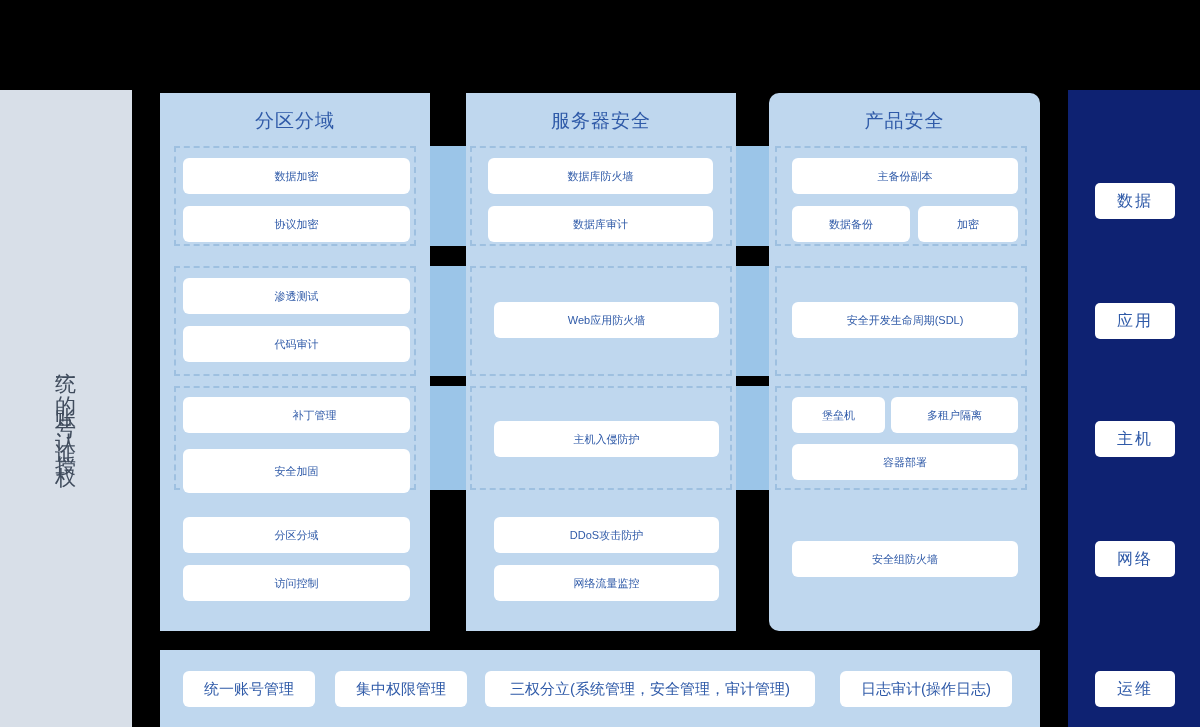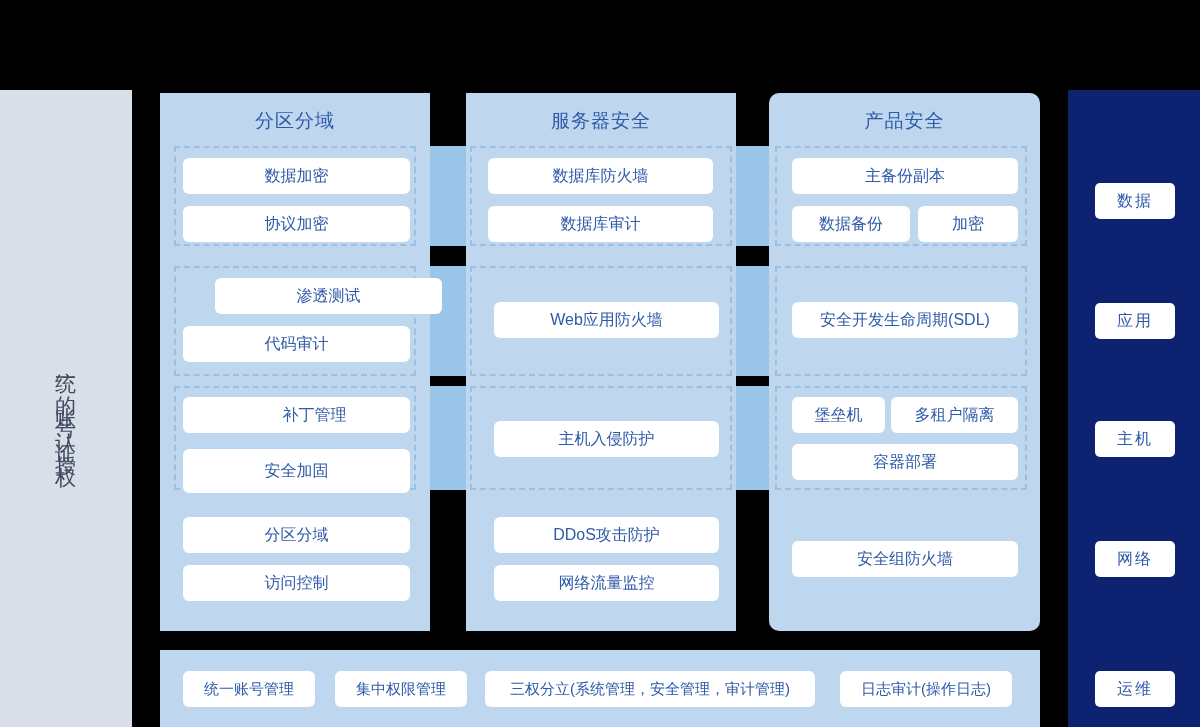--- a/index.html
+++ b/index.html
@@ -69,21 +69,21 @@
   
   .group {
     position: absolute;
     border: 2px dashed #9ec0e0;
   }
 
   
   .pill {
     position: absolute; background: #ffffff; border-radius: 6px;
     display: flex; align-items: center; justify-content: center;
-    font-size: 16px; color: #2f5aa8; white-space: nowrap;
+    font-size: 11px; color: #2f5aa8; white-space: nowrap;
   }
 
   
   .bottom-panel {
     position: absolute; left: 160px; top: 650px; width: 880px; height: 77px;
     background: #bfd7ee;
   }
   .bottom-pill {
     position: absolute; top: 21px; height: 36px;
     background: #ffffff; border-radius: 6px;
@@ -111,21 +111,21 @@
 
   <div class="col col-1">
     <div class="col-head">分区分域</div>
   </div>
   <div class="group" style="left:174px; top:146px; width:242px; height:100px;"></div>
   <div class="group" style="left:174px; top:266px; width:242px; height:110px;"></div>
   <div class="group" style="left:174px; top:386px; width:242px; height:104px;"></div>
 
   <div class="pill" style="left:183px; top:158px; width:227px; height:36px;">数据加密</div>
   <div class="pill" style="left:183px; top:206px; width:227px; height:36px;">协议加密</div>
-  <div class="pill" style="left:183px; top:278px; width:227px; height:36px;margin-left:32px;">渗透测试</div>
+  <div class="pill" style="left:183px; top:278px; width:227px; height:36px;">渗透测试</div>
   <div class="pill" style="left:183px; top:326px; width:227px; height:36px;">代码审计</div>
   <div class="pill" style="left:183px; top:397px; width:227px; height:36px;padding-left:36px;">补丁管理</div>
   <div class="pill" style="left:183px; top:449px; width:227px; height:44px;">安全加固</div>
   <div class="pill" style="left:183px; top:517px; width:227px; height:36px;">分区分域</div>
   <div class="pill" style="left:183px; top:565px; width:227px; height:36px;">访问控制</div>
 
   <div class="col col-2">
     <div class="col-head">服务器安全</div>
   </div>
   <div class="group" style="left:470px; top:146px; width:262px; height:100px;"></div>

